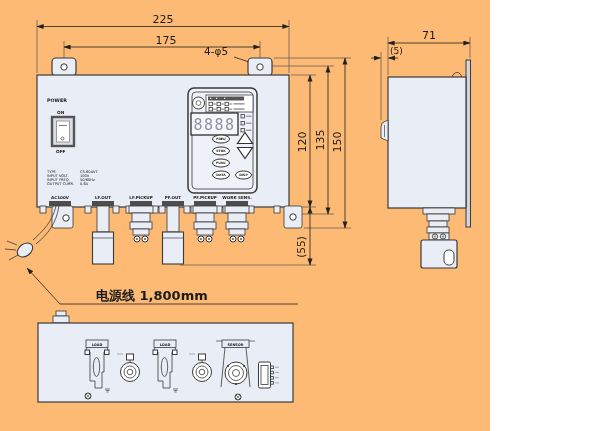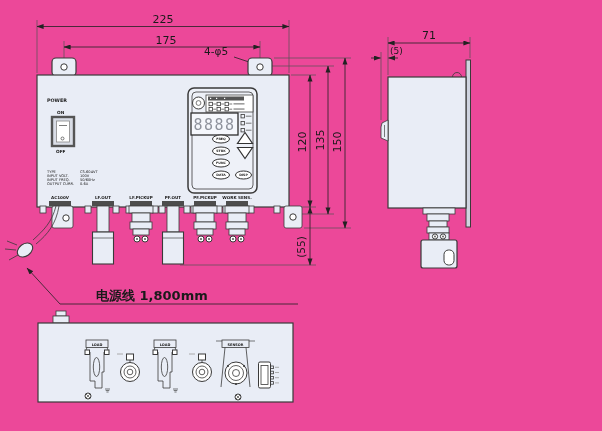--- a/index.html
+++ b/index.html
@@ -1,16 +1,16 @@
 <!DOCTYPE html>
 <html><head>
 <meta charset="utf-8">
 <style>
   html,body{margin:0;padding:0;background:#ffffff;}
-  .page{width:602px;height:431px;position:relative;background:#ec4899;overflow:hidden;}
+  .page{width:490px;height:431px;position:relative;background:#fdba74;overflow:hidden;}
   svg{display:block;}
   text{font-family:"DejaVu Sans","Liberation Sans",sans-serif;fill:#1a1a1a;}
   .d11{font-size:11px;}
   .d10{font-size:10.5px;}
   .d9{font-size:9px;}
   .p4{font-size:4.1px;font-weight:bold;}
   .s36{font-size:3.6px;}
   .b32{font-size:3.2px;font-weight:bold;}
   .pw{font-size:4.8px;font-weight:bold;}
   .onoff{font-size:4.3px;font-weight:bold;}

